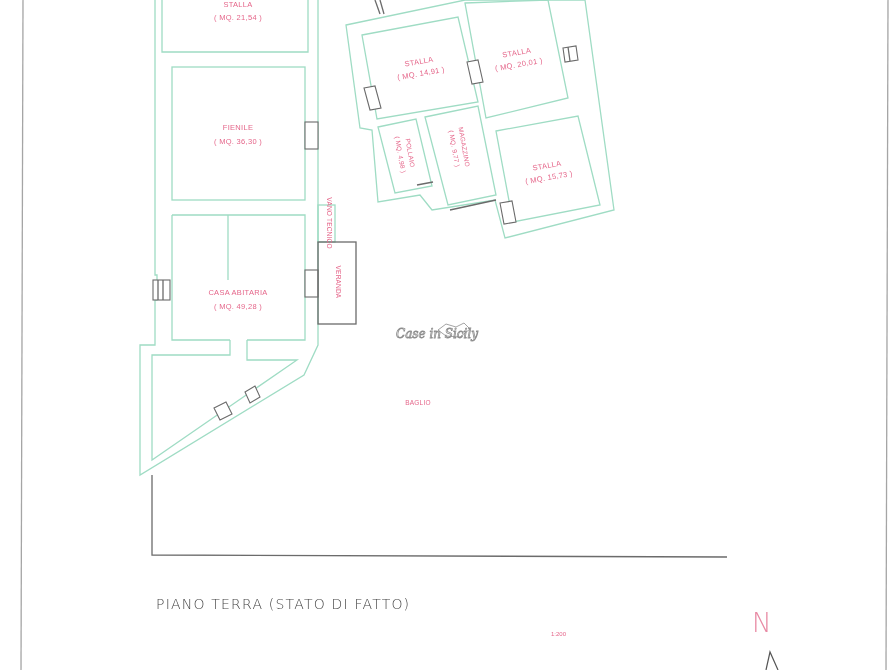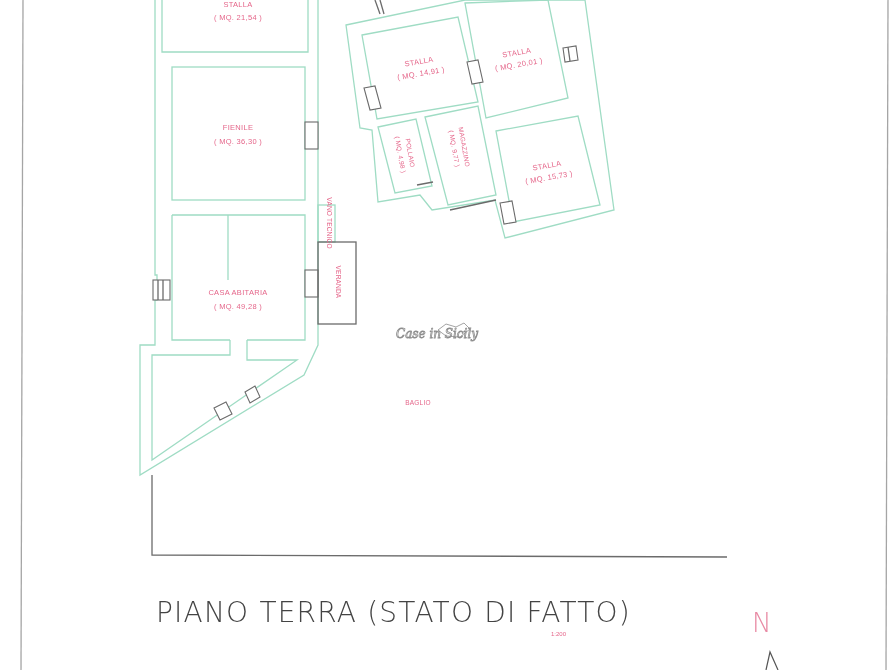--- a/index.html
+++ b/index.html
@@ -3,21 +3,21 @@
 <meta charset="utf-8">
 <style>
   html, body { margin: 0; padding: 0; background: #ffffff; }
   body { width: 893px; height: 670px; overflow: hidden; position: relative; font-family: "DejaVu Sans", sans-serif; }
   #plan { position: absolute; left: 0; top: 0; width: 893px; height: 670px; }
   .wall { fill: none; stroke: #9fdcc4; stroke-width: 1.3; }
   .dark { fill: none; stroke: #6b6b6b; stroke-width: 1.3; }
   .opening { fill: #ffffff; stroke: #6b6b6b; stroke-width: 1.1; }
   .label { fill: #e5668a; font-family: "Liberation Sans", sans-serif; font-size: 7.5px; letter-spacing: 0.3px; }
   .label-sm { fill: #e5668a; font-family: "Liberation Sans", sans-serif; font-size: 6.5px; letter-spacing: 0.2px; }
-  .title { position: absolute; left: 156px; top: 596px; font-family: "DejaVu Sans", sans-serif; font-weight: 300; font-size: 28px; letter-spacing: 1.2px; color: #444444; white-space: nowrap; }
+  .title { position: absolute; left: 156px; top: 596px; font-family: "DejaVu Sans", sans-serif; font-weight: 300; font-size: 14px; letter-spacing: 1.2px; color: #444444; white-space: nowrap; }
   .scale { position: absolute; left: 551px; top: 631px; font-family: "Liberation Sans", sans-serif; font-size: 6px; color: #e5668a; }
   .north { position: absolute; left: 752px; top: 608px; font-family: "DejaVu Sans", sans-serif; font-weight: 200; font-size: 26px; color: #e88aa4; }
   .watermark { fill: none; stroke: #8d8d8d; stroke-width: 0.8; font-family: "DejaVu Serif", serif; font-size: 12px; font-style: italic; }
 </style>
 </head>
 <body>
 
 <svg id="plan" viewBox="0 0 893 670" xmlns="http://www.w3.org/2000/svg">
 
   <line x1="23" y1="0" x2="21" y2="670" stroke="#a5a5a5" stroke-width="1.3"></line>

